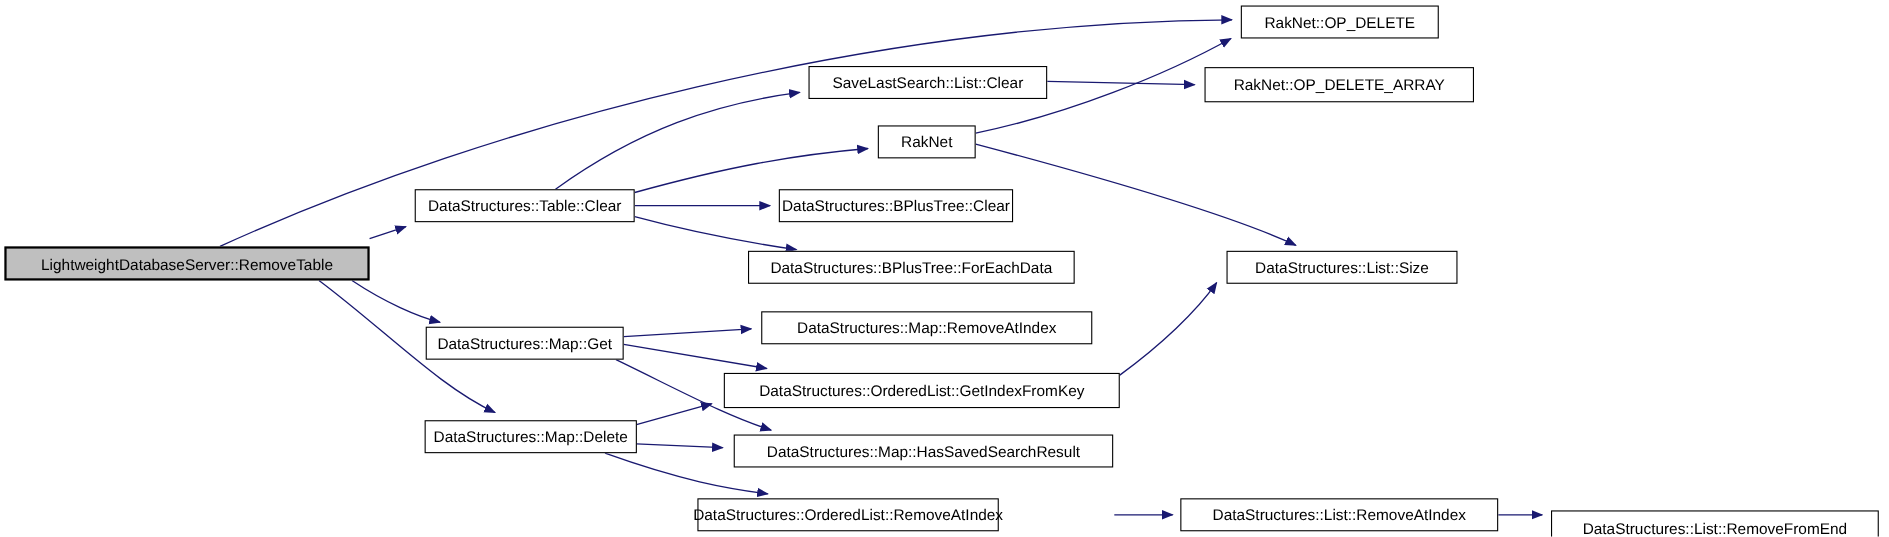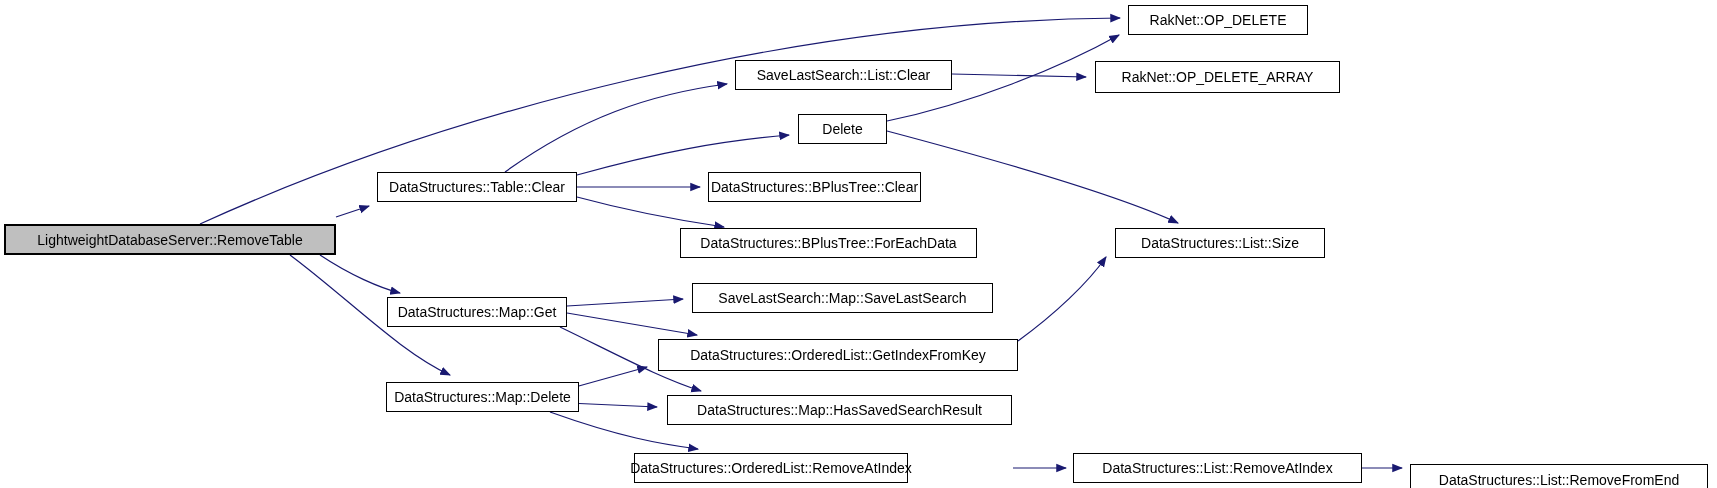--- a/index.html
+++ b/index.html
@@ -83,21 +83,21 @@
 
   <div class="node" style="left:1128px;top:5px;width:180px;height:30px">
     <span>RakNet::OP_DELETE</span>
   </div>
 
   <div class="node" style="left:735px;top:60px;width:217px;height:30px">
     <span>SaveLastSearch::List::Clear</span>
   </div>
 
   <div class="node" style="left:798px;top:114px;width:89px;height:30px">
-    <span>Delete</span>
+    <span>RakNet</span>
   </div>
 
   <div class="node" style="left:377px;top:172px;width:200px;height:30px">
     <span>DataStructures::Table::Clear</span>
   </div>
 
   <div class="node" style="left:708px;top:172px;width:213px;height:30px">
     <span>DataStructures::BPlusTree::Clear</span>
   </div>
 
@@ -107,21 +107,21 @@
 
   <div class="node" style="left:1115px;top:228px;width:210px;height:30px">
     <span>DataStructures::List::Size</span>
   </div>
 
   <div class="node" style="left:387px;top:297px;width:180px;height:30px">
     <span>DataStructures::Map::Get</span>
   </div>
 
   <div class="node" style="left:692px;top:283px;width:301px;height:30px">
-    <span>SaveLastSearch::Map::SaveLastSearch</span>
+    <span>DataStructures::Map::RemoveAtIndex</span>
   </div>
 
   <div class="node" style="left:658px;top:339px;width:360px;height:32px">
     <span>DataStructures::OrderedList::GetIndexFromKey</span>
   </div>
 
   <div class="node" style="left:386px;top:382px;width:193px;height:30px">
     <span>DataStructures::Map::Delete</span>
   </div>
 

